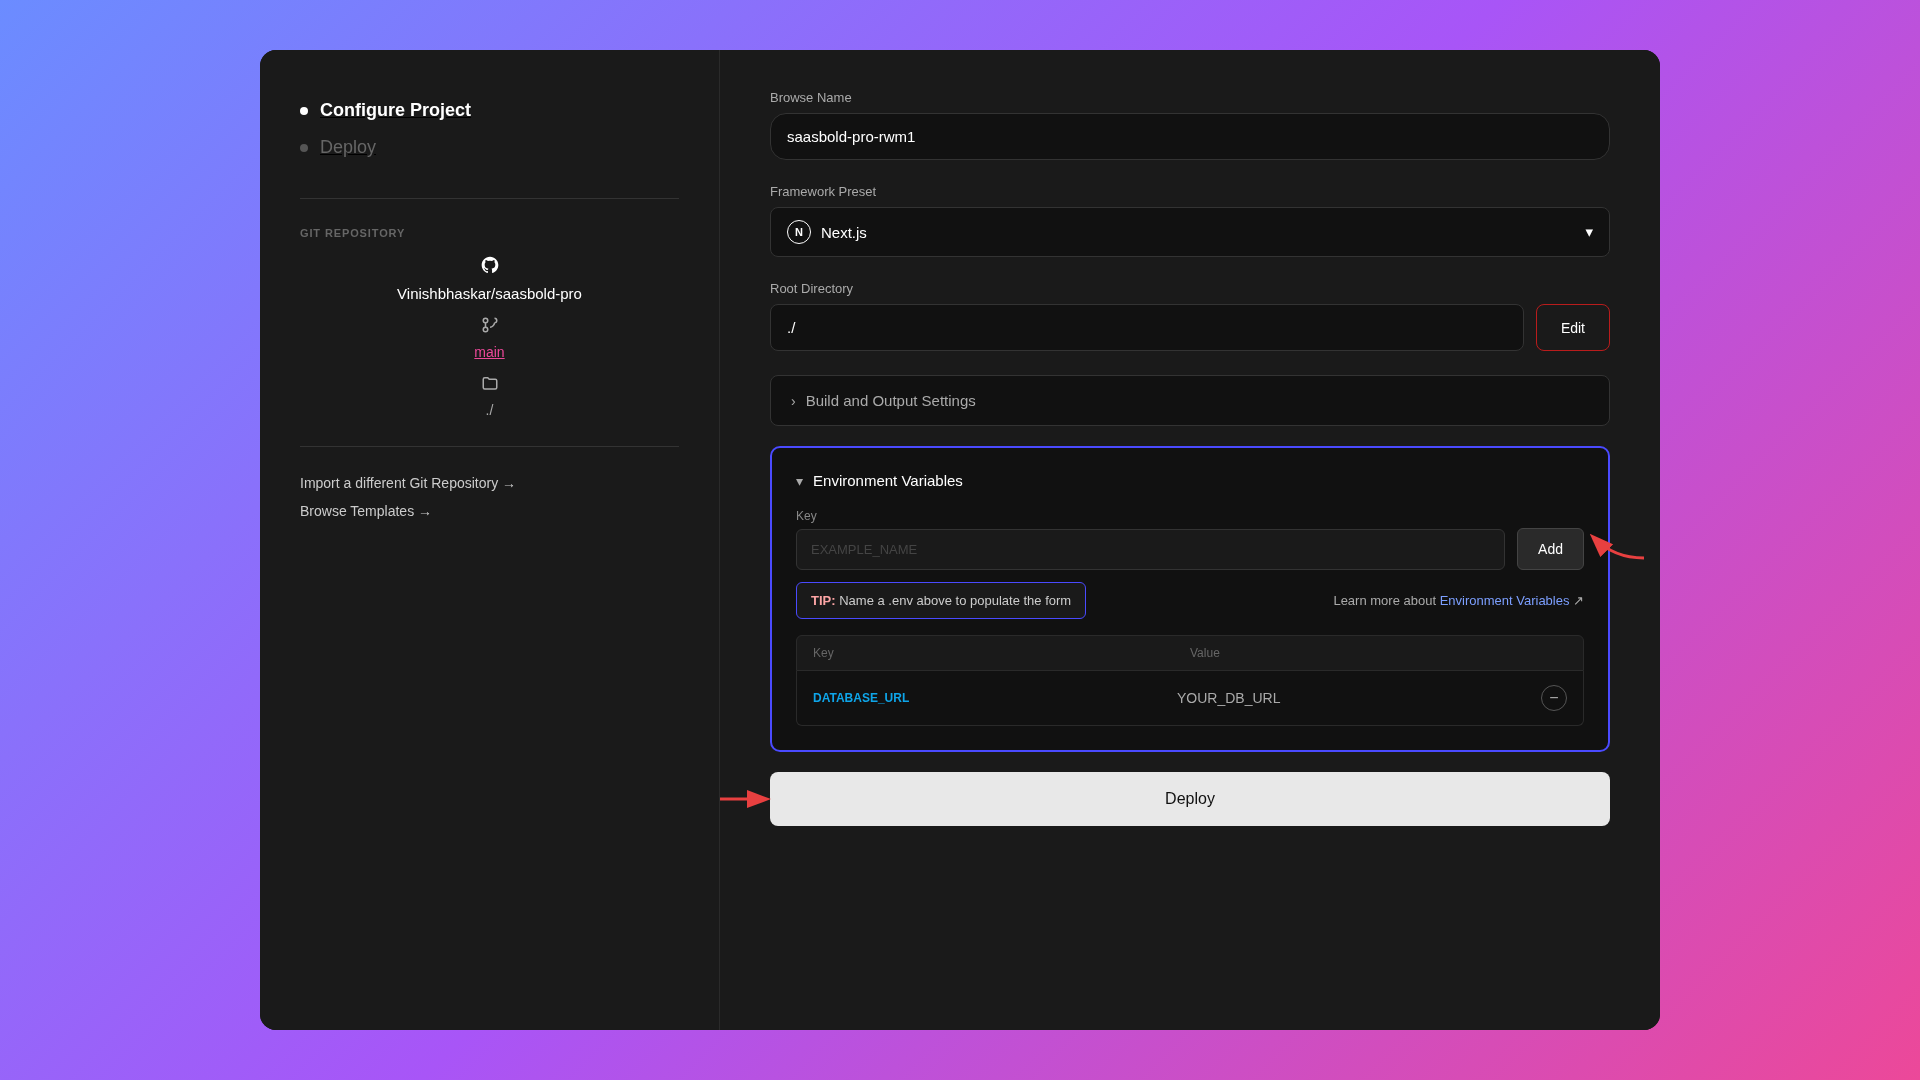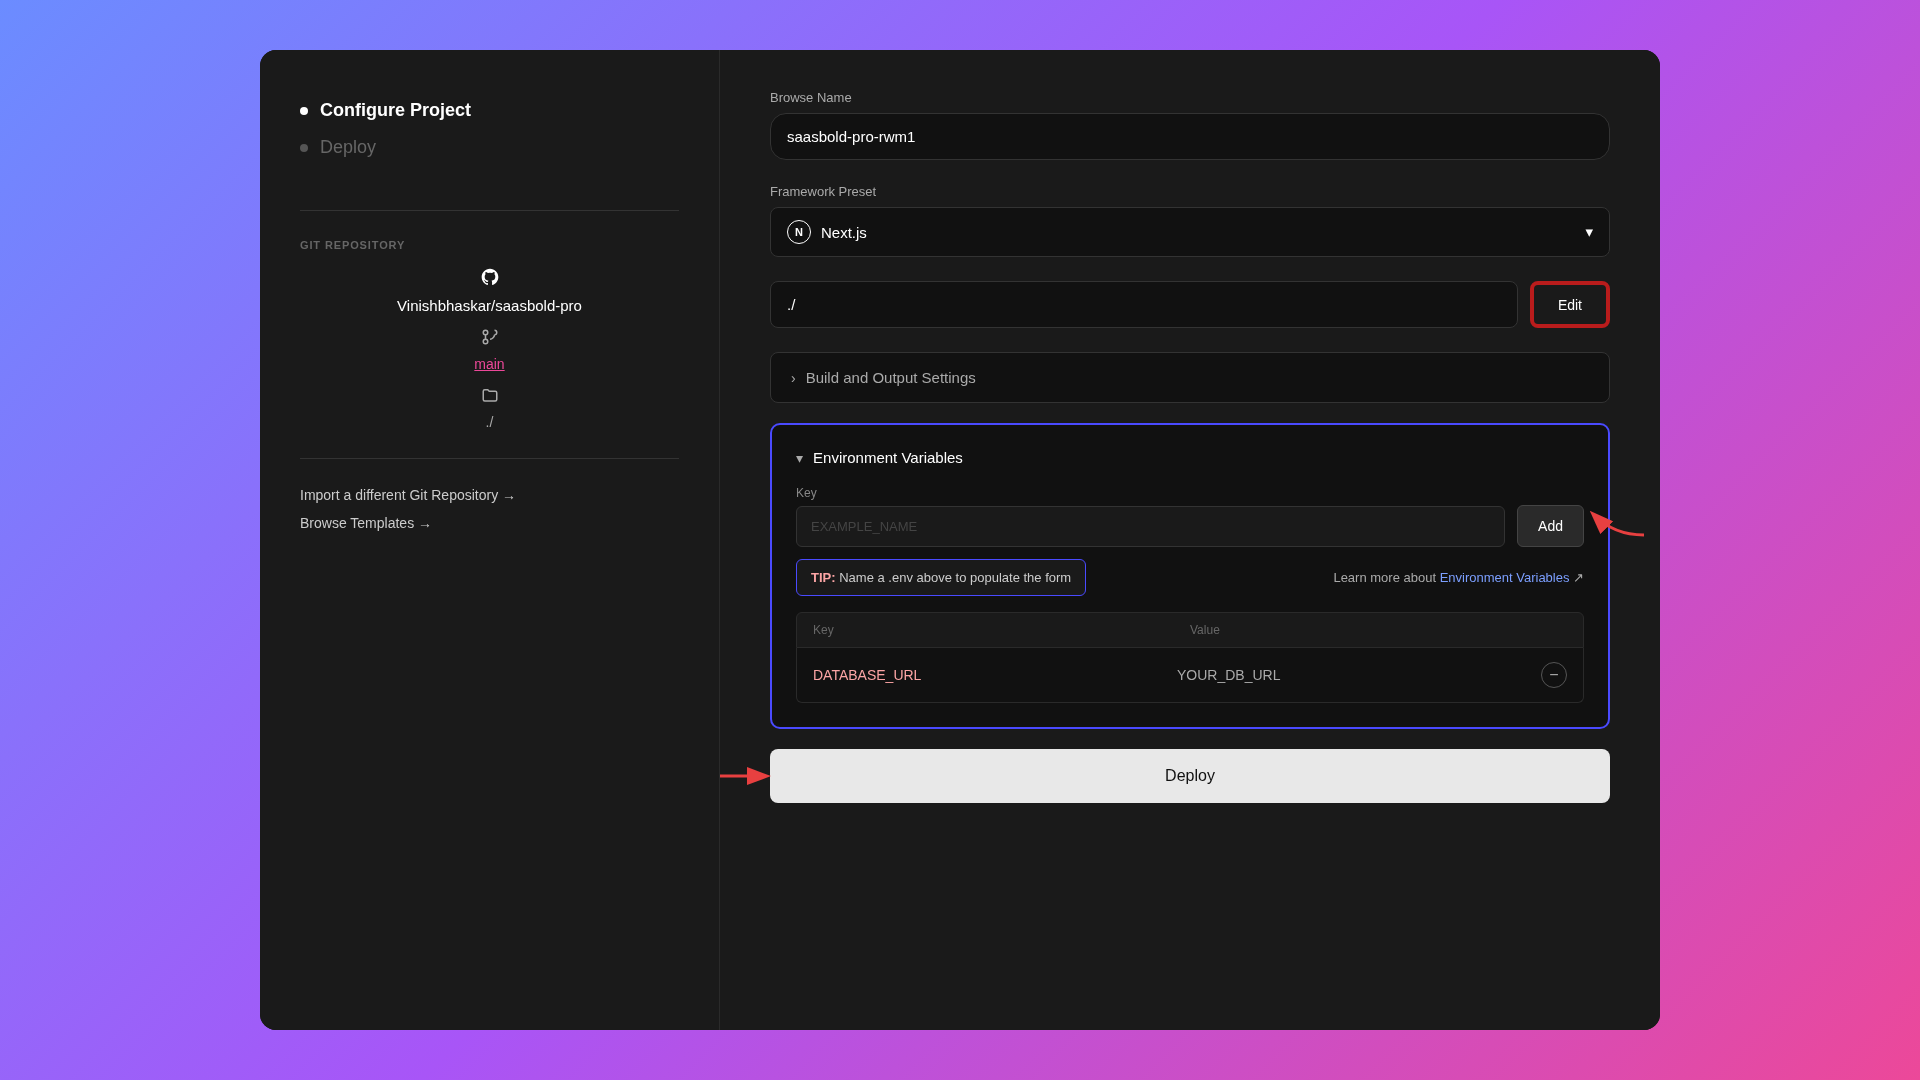--- a/index.html
+++ b/index.html
@@ -23,21 +23,22 @@
     }
     
     .sidebar {
       width: 460px;
       background: #1a1a1a;
       padding: 50px 40px;
       flex-shrink: 0;
       border-right: 1px solid #2a2a2a;
     }
     .sidebar-nav {
-      margin-bottom: 52px;
+      margin-bottom: 40px;
+      text-decoration: underline;
     }
     .nav-item {
       display: flex;
       align-items: center;
       gap: 12px;
       margin-bottom: 16px;
     }
     .nav-dot-active {
       width: 8px; height: 8px;
       background: #fff;
@@ -176,21 +177,21 @@
       background: #111;
       border: 1px solid #333;
       border-radius: 8px;
       padding: 14px 16px;
       color: #fff;
       font-size: 15px;
       outline: none;
     }
     .edit-btn {
       background: #1a1a1a;
-      border: 4px solid #b91c1c;
+      border: 1px solid #b91c1c;
       border-radius: 8px;
       color: #fff;
       font-size: 14px;
       font-weight: 500;
       padding: 0 24px;
       cursor: pointer;
       white-space: nowrap;
     }
     .collapsible-section {
       background: #111;
@@ -317,23 +318,23 @@
       display: flex;
       align-items: center;
       background: #111;
       border: 1px solid #2a2a2a;
       border-top: none;
       padding: 14px 16px;
       border-radius: 0 0 6px 6px;
     }
     .env-row-key {
       flex: 1;
-      color: #fca5a5;
-      font-size: 14px;
-      font-weight: 400;
+      color: #0ea5e9;
+      font-size: 12px;
+      font-weight: 700;
     }
     .env-row-val {
       flex: 1;
       color: #aaa;
       font-size: 14px;
     }
     .env-remove-btn {
       background: transparent;
       border: 1.5px solid #555;
       border-radius: 50%;
@@ -421,20 +422,21 @@
       <div class="framework-select">
         <div class="framework-left">
           <div class="nextjs-icon">N</div>
           <span>Next.js</span>
         </div>
         <span>▾</span>
       </div>
     </div>
 
     <div class="form-group">
+      <label class="form-label">Root Directory</label>
       <div class="root-dir-row">
         <input class="root-dir-input" type="text" value="./" style="">
         <button class="edit-btn">Edit</button>
       </div>
     </div>
 
     <div class="collapsible-section">
       <div class="collapsible-header">
         <span class="chevron">›</span>
         <span>Build and Output Settings</span>

